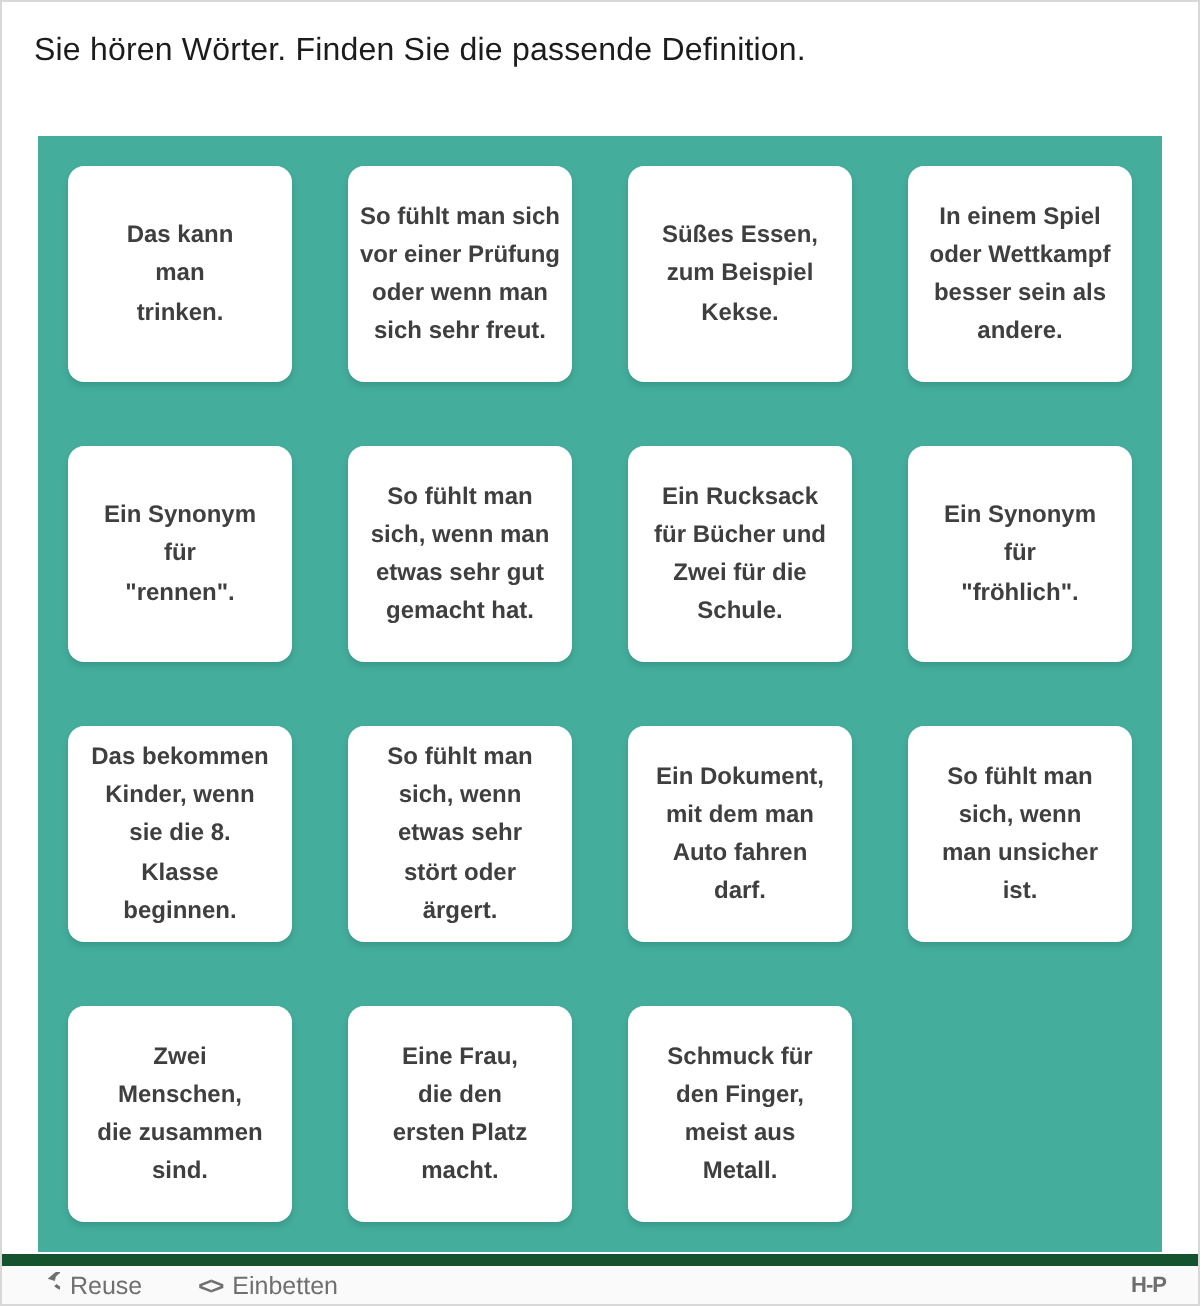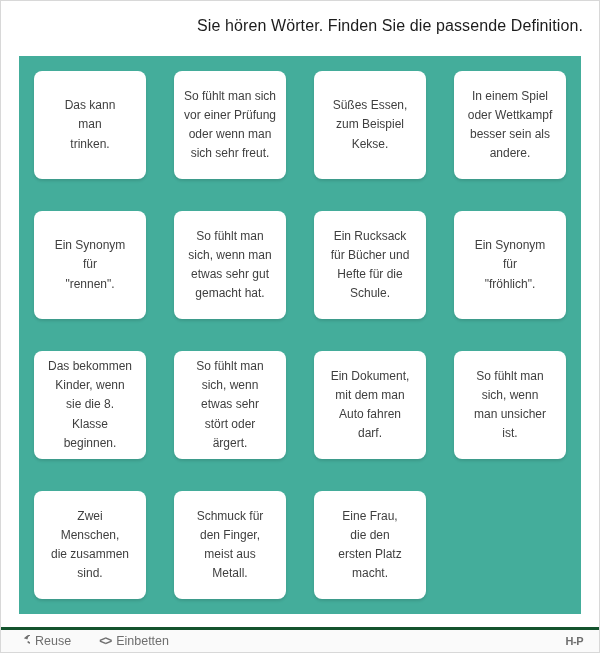--- a/index.html
+++ b/index.html
@@ -10,36 +10,36 @@
     position: relative;
     width: 600px;
     height: 653px;
     background: #ffffff;
     border: 1px solid #d8d8d8;
     overflow: hidden;
   }
 
   .title {
     padding: 16px 16px 0 16px;
-    height: 55px;
+    height: 67px;
     font-size: 16px;
     color: #1c1c1c;
     letter-spacing: 0.1px;
-    text-align: right;
   }
 
   .board {
     margin: 0 18px;
     height: 558px;
     background: #44ad9b;
     padding: 15px;
     display: grid;
     grid-template-columns: repeat(4, 1fr);
     grid-template-rows: repeat(4, 1fr);
     gap: 32px 28px;
+    font-weight: bold;
   }
 
   .card {
     background: #ffffff;
     border-radius: 8px;
     display: flex;
     align-items: center;
     justify-content: center;
     text-align: center;
     padding: 6px;
@@ -49,21 +49,21 @@
     white-space: pre-line;
     box-shadow: 0 2px 3px rgba(0,0,0,0.12);
     cursor: pointer;
   }
 
   .footer {
     position: absolute;
     left: 0; right: 0; bottom: 0;
     height: 25px;
     background: #fafafa;
-    border-top: 3px solid #14532d;
+    border-top: 6px solid #14532d;
     display: flex;
     align-items: center;
     padding: 0 16px;
     font-size: 12.5px;
     color: #6f6f6f;
   }
 
   .footer-btn {
     display: inline-flex;
     align-items: center;
@@ -116,21 +116,21 @@
 andere.</div>
     <div class="card">Ein Synonym
 für
 "rennen".</div>
     <div class="card">So fühlt man
 sich, wenn man
 etwas sehr gut
 gemacht hat.</div>
     <div class="card">Ein Rucksack
 für Bücher und
-Hefte für die
+Zwei für die
 Schule.</div>
     <div class="card">Ein Synonym
 für
 "fröhlich".</div>
     <div class="card">Das bekommen
 Kinder, wenn
 sie die 8.
 Klasse
 beginnen.</div>
     <div class="card">So fühlt man
@@ -143,28 +143,28 @@
 Auto fahren
 darf.</div>
     <div class="card">So fühlt man
 sich, wenn
 man unsicher
 ist.</div>
     <div class="card">Zwei
 Menschen,
 die zusammen
 sind.</div>
+    <div class="card">Eine Frau,
+die den
+ersten Platz
+macht.</div>
     <div class="card">Schmuck für
 den Finger,
 meist aus
 Metall.</div>
-    <div class="card">Eine Frau,
-die den
-ersten Platz
-macht.</div>
   </div>
 
   <div class="footer">
     <span class="footer-btn">
       <span class="reuse-icon">
         <svg width="13" height="13" viewBox="0 0 16 16">
           <path d="M13.2 8 A 5.2 5.2 0 1 0 12.1 4.6" fill="none" stroke="#6f6f6f" stroke-width="2"></path>
           <path d="M12.6 0.6 L12.9 5.6 L8.4 4.1 Z" fill="#6f6f6f"></path>
         </svg>
       </span>

